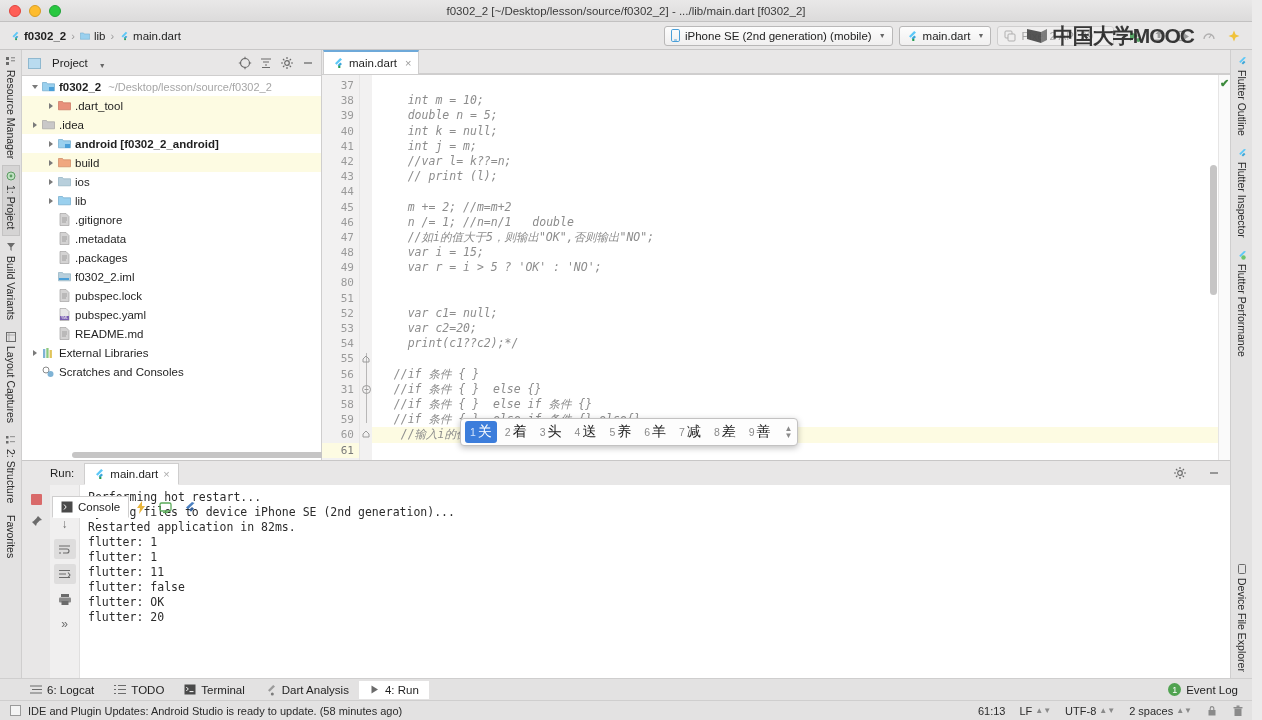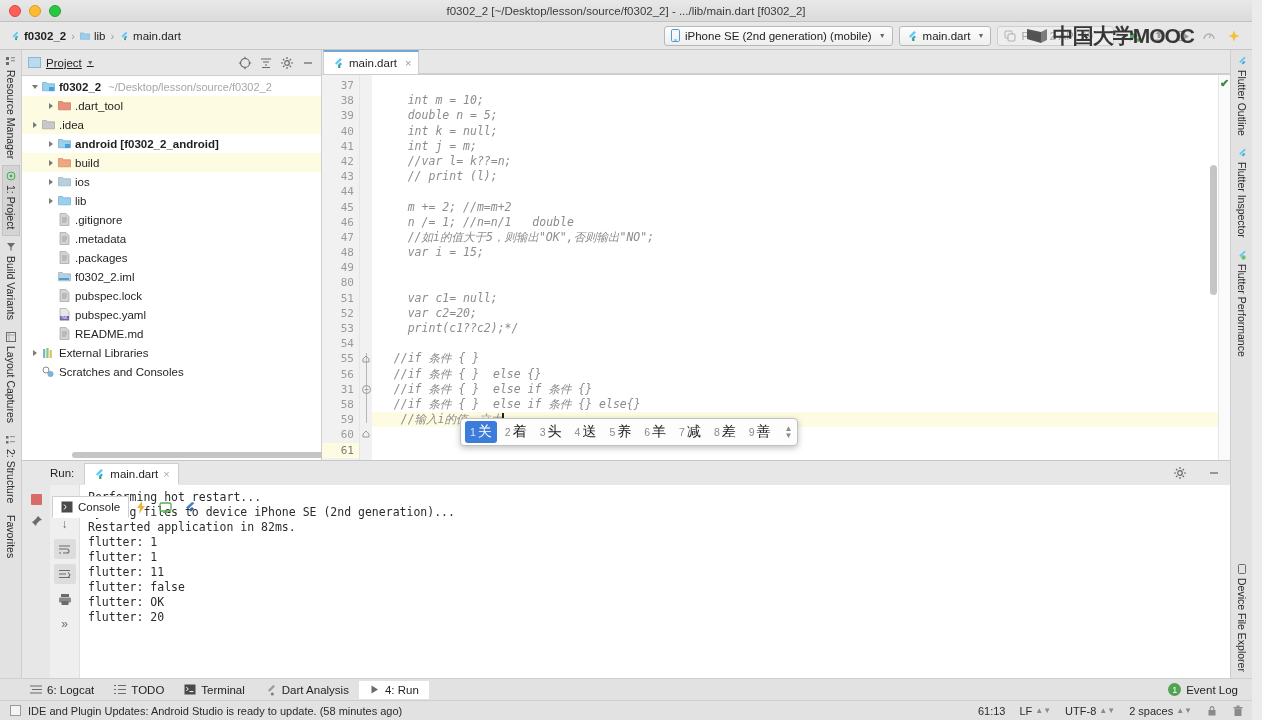--- a/index.html
+++ b/index.html
@@ -99,21 +99,21 @@
   .maincol { flex: 1; display: flex; flex-direction: column; min-width: 0; }
   .upper { display: flex; min-height: 0; height: 410px; }
 
   
   .projpanel { width: 300px; min-width: 300px; display: flex; flex-direction: column; background: #fff; border-right: 1px solid #cfcece;}
   .proj-head {
     height: 26px; min-height: 26px; background: #e8e7e7;
     border-bottom: 1px solid #cfcece;
     display: flex; align-items: center; padding: 0 6px; gap: 6px;
   }
-  .proj-title { font-size: 11.5px; color: #1f1f1f; display: flex; align-items: center; gap: 5px; text-decoration: underline; }
+  .proj-title { font-size: 11.5px; color: #1f1f1f; display: flex; align-items: flex-end; gap: 11px; }
   .proj-head .sp { flex: 1; }
   .ph-ico { width: 15px; height: 15px; display: flex; align-items: center; justify-content: center; color: #555; }
 
   .tree { flex: 1; overflow: hidden; padding-top: 1px; font-size: 11.5px; color: #1f1f1f; background:#fff; position: relative;}
   .trow { height: 19px; display: flex; align-items: center; white-space: nowrap; padding-left: 6px; }
   .trow.hl { background: #fdfbe2; }
   .tw { width: 13px; display: flex; align-items: center; justify-content: center; }
   .arrow { width: 0; height: 0; border-left: 4px solid #7a7a7a; border-top: 3.5px solid transparent; border-bottom: 3.5px solid transparent; }
   .tico { width: 15px; margin-right: 3px; display: flex; align-items: center; justify-content: center; }
   .tlabel.bold { font-weight: bold; }
@@ -684,20 +684,21 @@
               <div class="cl">    double n = 5;</div>
               <div class="cl">    int k = null;</div>
               <div class="cl">    int j = m;</div>
               <div class="cl">    //var l= k??=n;</div>
               <div class="cl">    // print (l);</div>
               <div class="cl"></div>
               <div class="cl">    m += 2; //m=m+2</div>
               <div class="cl">    n /= 1; //n=n/1   double</div>
               <div class="cl">    //如i的值大于5，则输出"OK",否则输出"NO";</div>
               <div class="cl">    var i = 15;</div>
+              <div class="cl">    var r = i &gt; 5 ? 'OK' : 'NO';</div>
               <div class="cl"></div>
               <div class="cl"></div>
               <div class="cl">    var c1= null;</div>
               <div class="cl">    var c2=20;</div>
               <div class="cl">    print(c1??c2);*/</div>
               <div class="cl"></div>
               <div class="cl">  //if 条件 { }</div>
               <div class="cl">  //if 条件 { }  else {}</div>
               <div class="cl">  //if 条件 { }  else if 条件 {}</div>
               <div class="cl">  //if 条件 { }  else if 条件 {} else{}</div>

